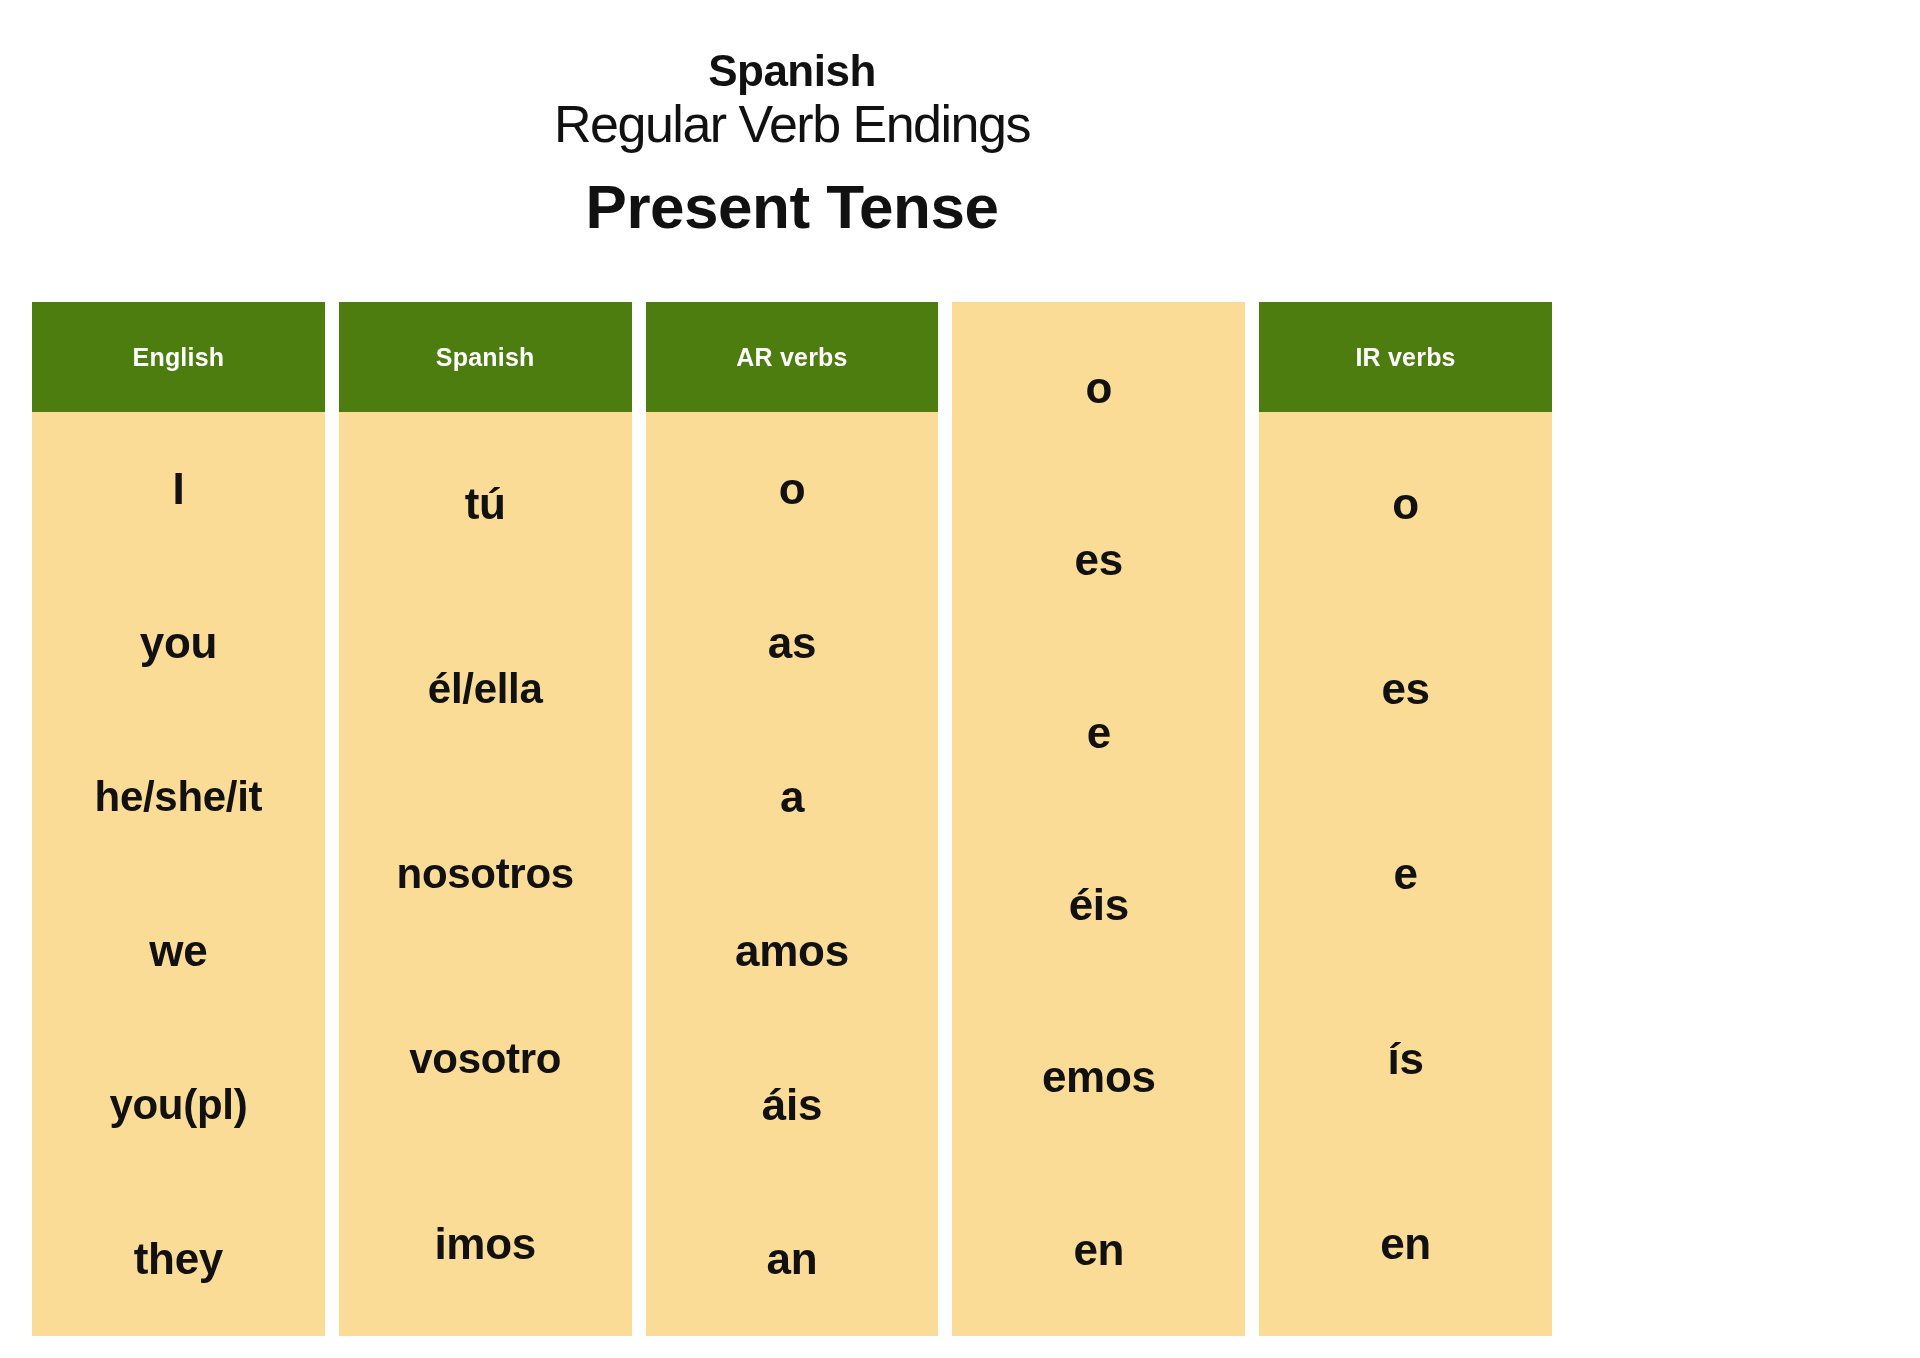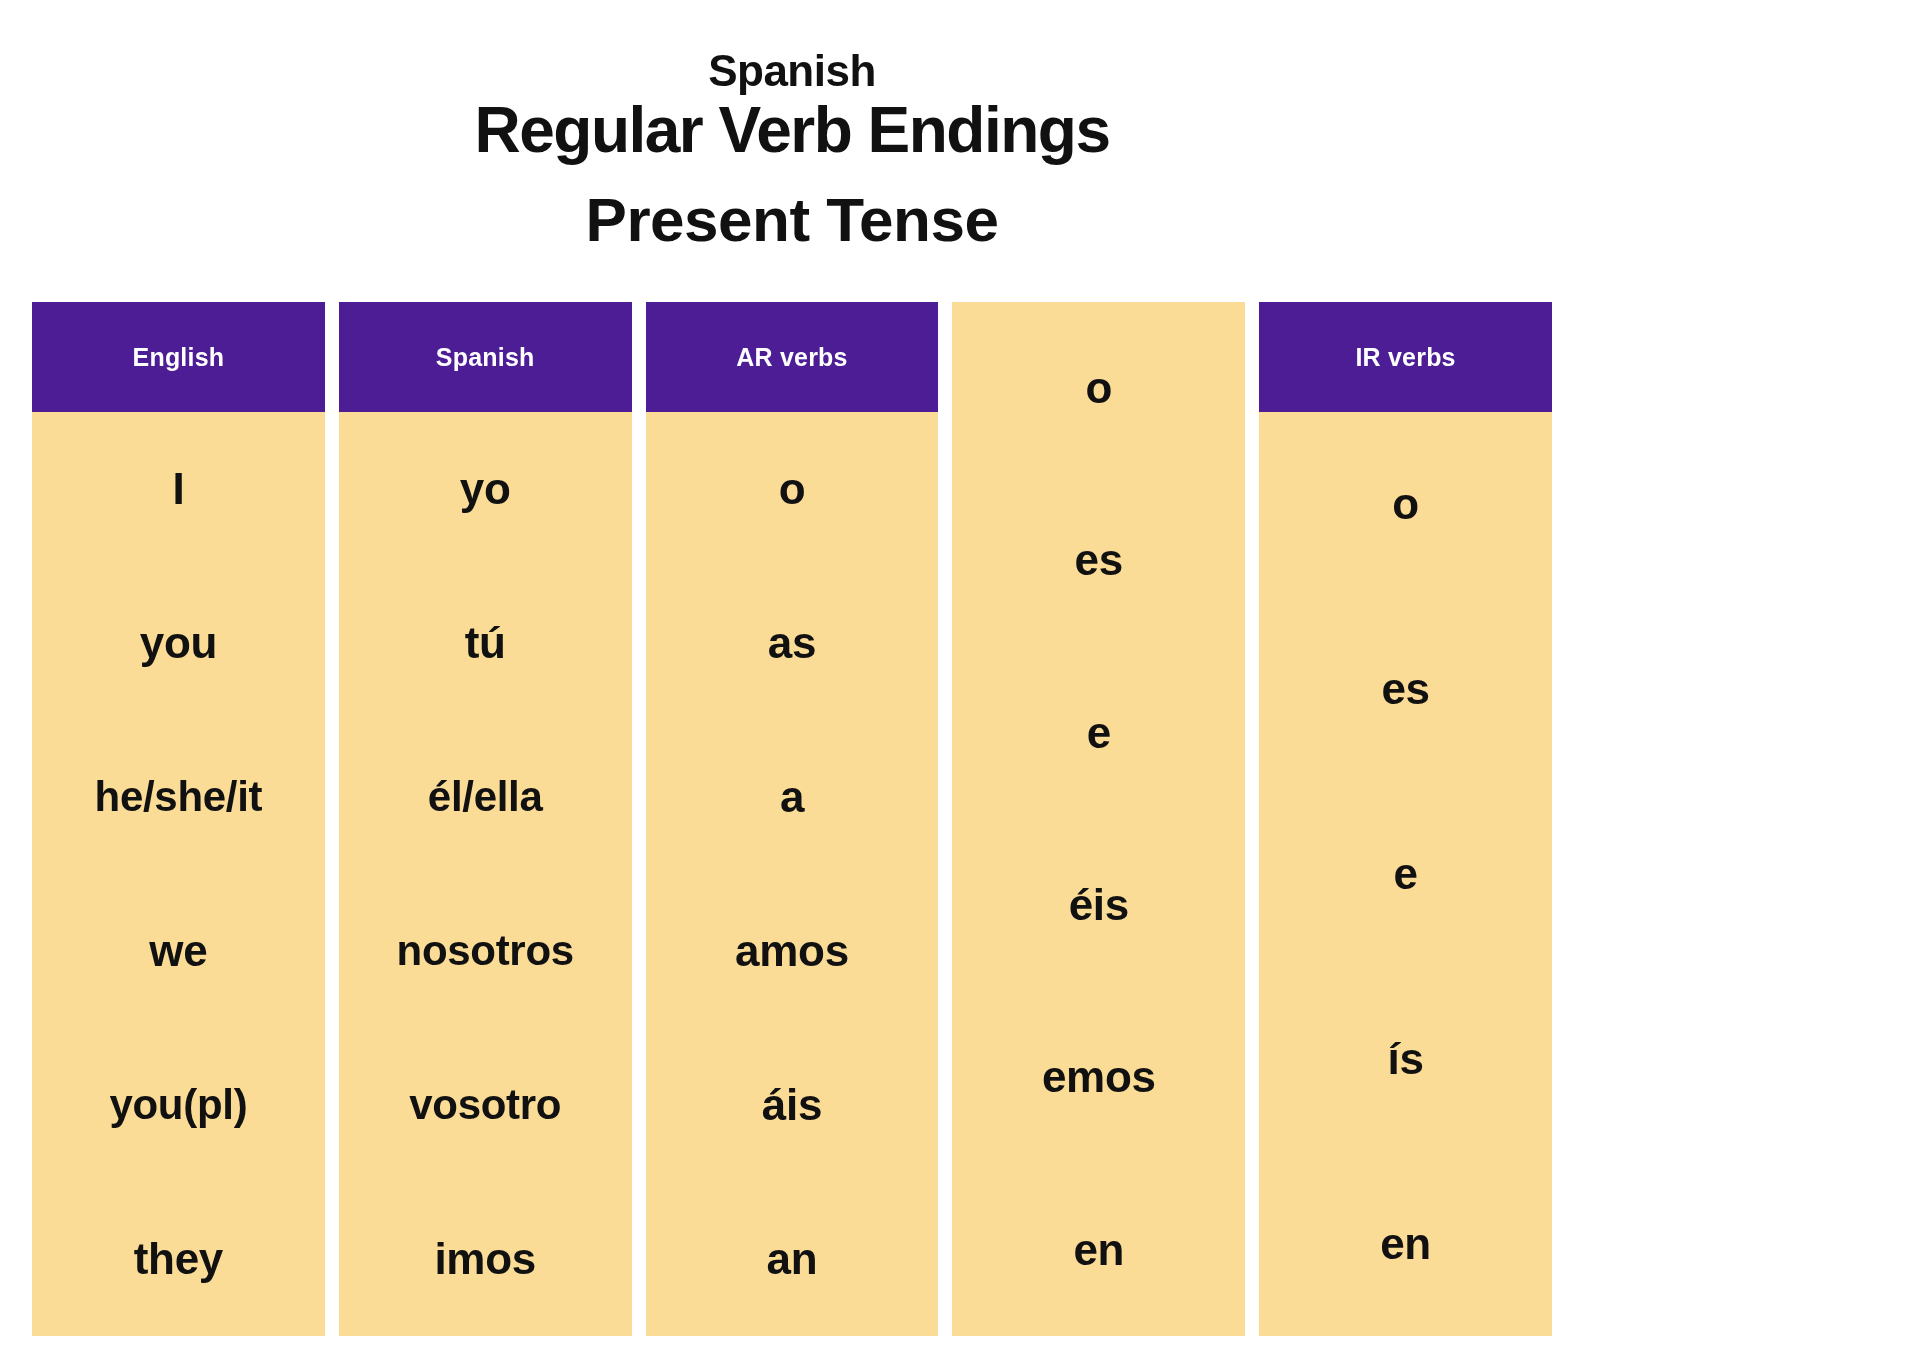--- a/index.html
+++ b/index.html
@@ -25,22 +25,22 @@
     text-align: center;
     padding-top: 48px;
   }
   .title-small {
     font-size: 44px;
     font-weight: 700;
     letter-spacing: -0.5px;
     line-height: 1.05;
   }
   .title-main {
-    font-size: 64px;
-    font-weight: 700;
+    font-size: 52px;
+    font-weight: 400;
     letter-spacing: -1.5px;
     line-height: 1.08;
     margin-top: 2px;
   }
   .title-sub {
     font-size: 62px;
     font-weight: 600;
     letter-spacing: -0.5px;
     margin-top: 19px;
   }
@@ -53,21 +53,21 @@
     display: flex;
     gap: 14px;
   }
   .col {
     flex: 1 1 0;
     display: flex;
     flex-direction: column;
     min-width: 0;
   }
   .col-head {
-    background: #4c1d95;
+    background: #4d7c0f;
     color: #ffffff;
     height: 110px;
     display: flex;
     align-items: center;
     justify-content: center;
     font-size: 25px;
     font-weight: 700;
     letter-spacing: 0.2px;
   }
   .col-body {
@@ -114,21 +114,20 @@
         <div class="cell wide">he/she/it</div>
         <div class="cell">we</div>
         <div class="cell wide">you(pl)</div>
         <div class="cell">they</div>
       </div>
     </div>
 
     <div class="col">
       <div class="col-head">Spanish</div>
       <div class="col-body">
-        <div class="cell">yo</div>
         <div class="cell">tú</div>
         <div class="cell wide">él/ella</div>
         <div class="cell wide">nosotros</div>
         <div class="cell wide">vosotro</div>
         <div class="cell">imos</div>
       </div>
     </div>
 
     <div class="col">
       <div class="col-head">AR verbs</div>

